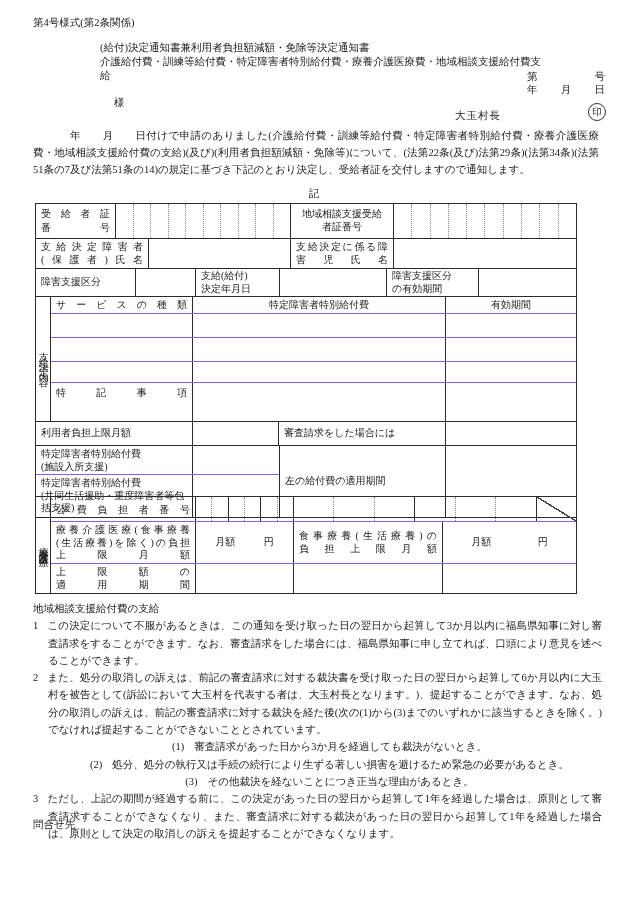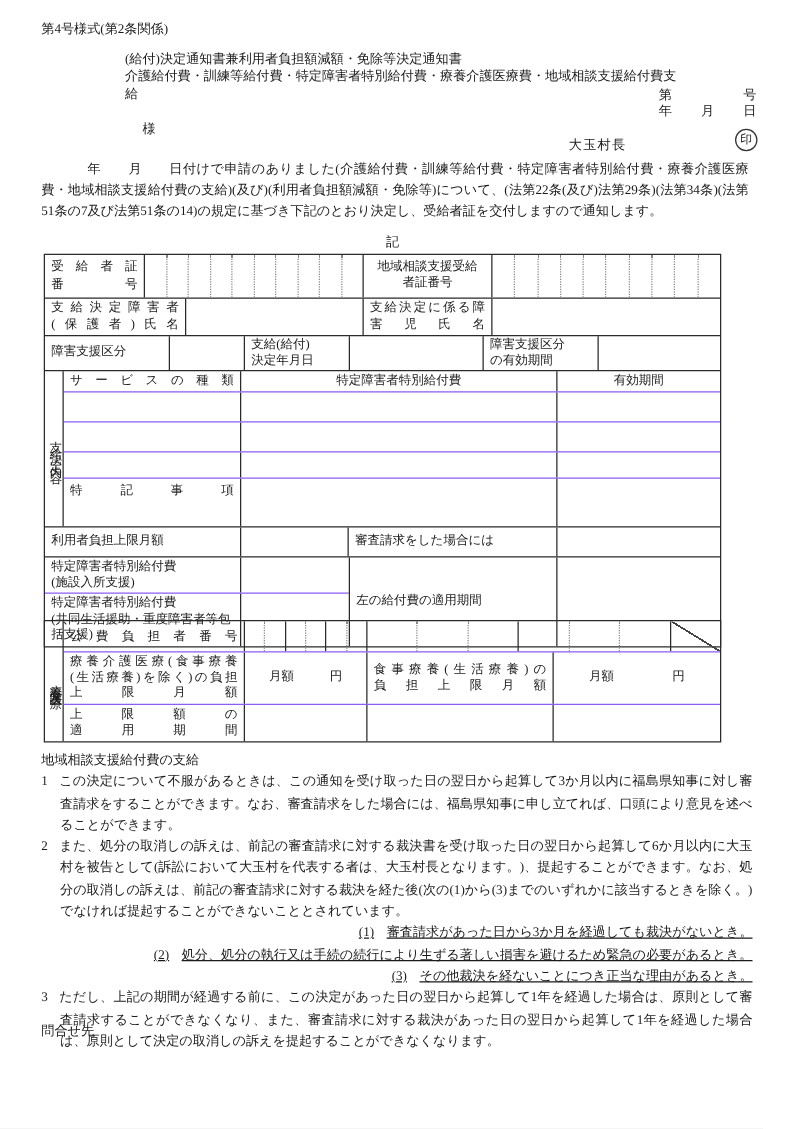--- a/index.html
+++ b/index.html
@@ -53,21 +53,21 @@
   .srow:last-child{border-bottom:none;}
   .fee{display:flex; justify-content:space-around; align-items:center;}
   
   .t1{left:35px; top:203px;}
   .t2{left:35px; top:496px;}
   
   .notes{left:33px; top:600px; width:569px; line-height:17.3px; text-align:justify;}
   .note-h{text-align:left;}
   .note{padding-left:15px; text-indent:-15px;}
   .note .n{margin-right:9px;}
-  .note-sub{padding-left:64px; text-indent:-40px; text-align:right;text-decoration:underline;}
+  .note-sub{padding-left:64px; text-indent:-40px; text-align:center;}
   .note-sub .n{margin-right:10px;}
   .contact{left:33px; top:818px;}
 </style>
 </head>
 <body>
 
 <div class="page">
 
   <div class="abs form-number">第4号様式(第2条関係)</div>
   <div class="abs doc-title">

